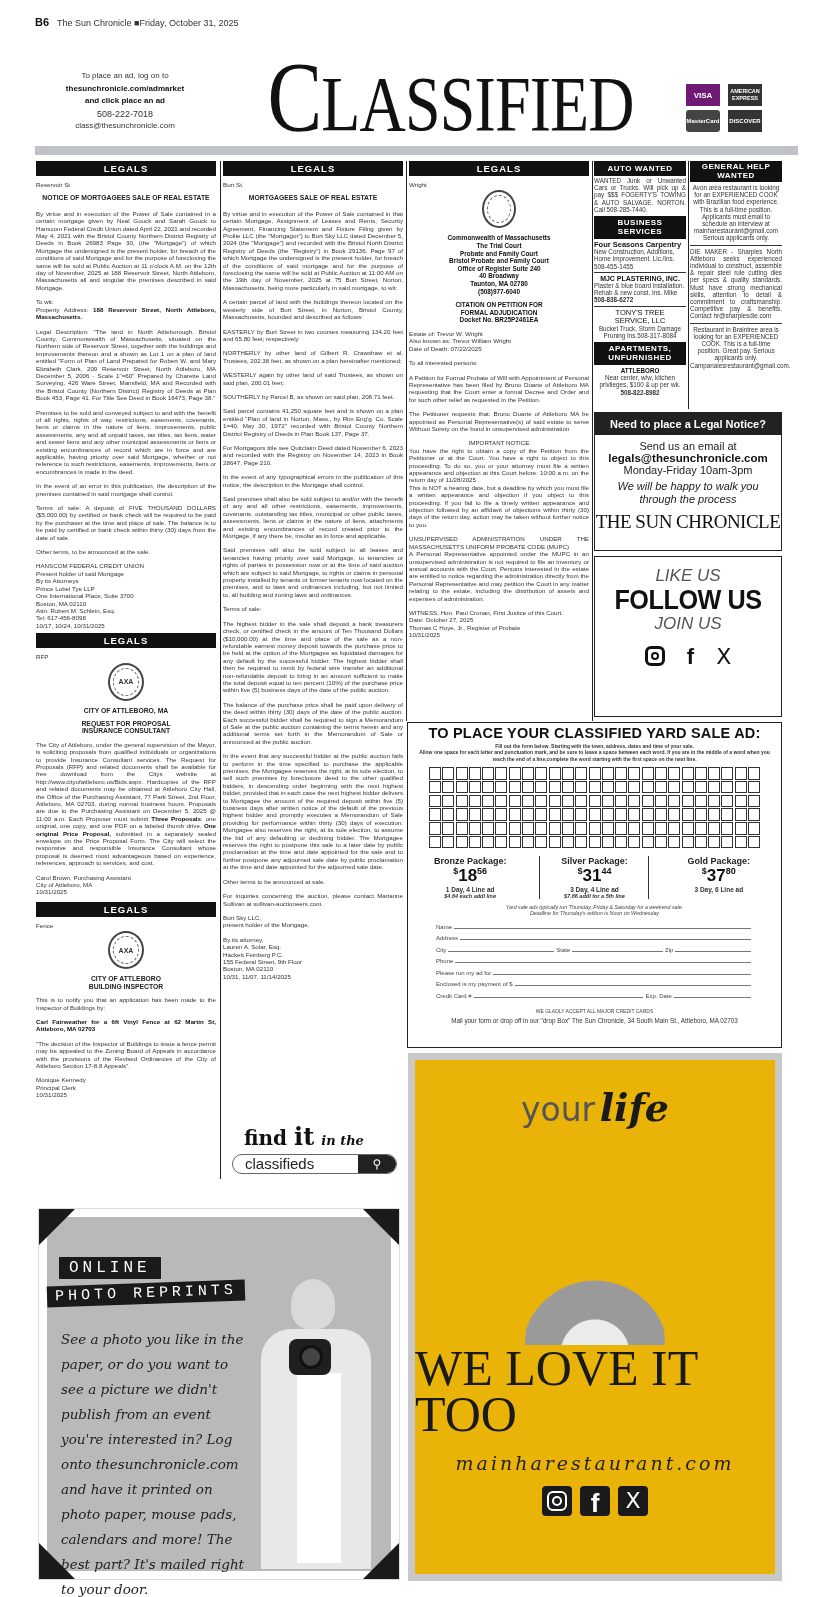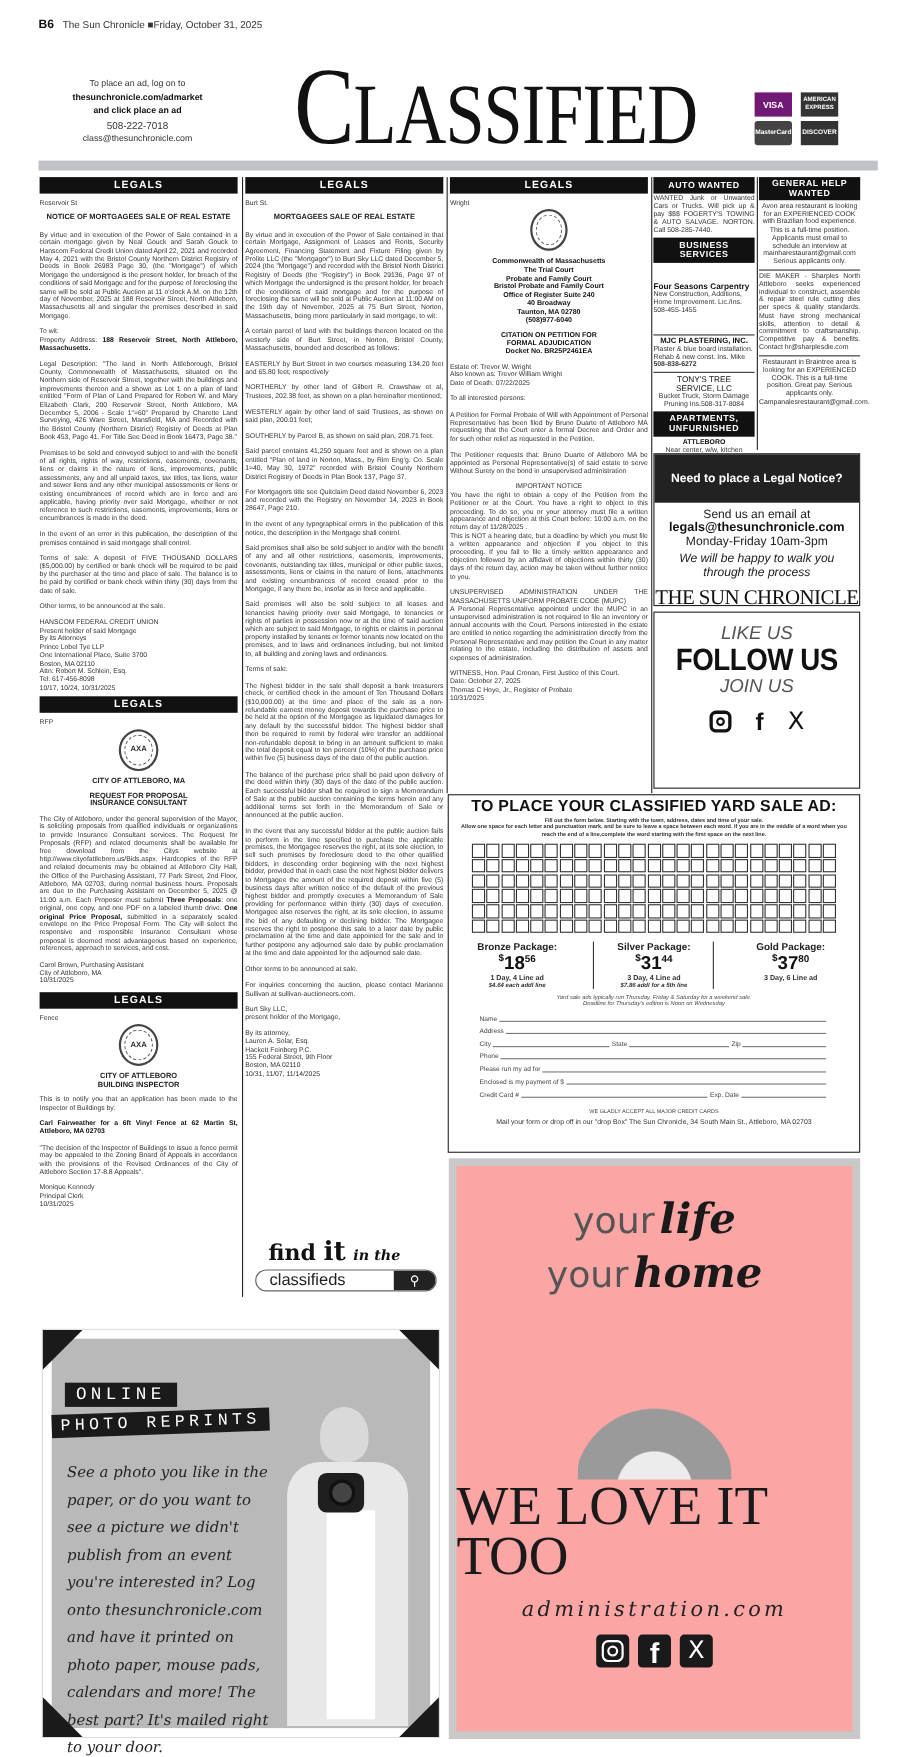--- a/index.html
+++ b/index.html
@@ -19,21 +19,21 @@
 .hdr{background:#111;color:#fff;font-weight:bold;text-align:center;font-size:9.5px;letter-spacing:1px;height:15px;line-height:15px;margin-bottom:5px}
 .ctr{text-align:center}
 .bold{font-weight:bold;color:#111}
 .title{font-weight:bold;text-align:center;font-size:6.8px;color:#222;margin:6px 0 8px}
 .seal{width:36px;height:38px;border-radius:50%;border:2px solid #444;margin:2px auto 6px;display:flex;align-items:center;justify-content:center;font-size:7px;font-weight:bold;color:#333;position:relative}
 .seal::after{content:"";position:absolute;inset:3px;border:1px dashed #666;border-radius:50%}
 .vrule{position:absolute;width:1px;background:#222}
 .small-hdr{background:#111;color:#fff;font-weight:bold;text-align:center;font-size:8px;letter-spacing:0.5px;line-height:8.5px;padding:2px 0}
 .cls{font-size:6.3px;line-height:7.2px;color:#333}
 .boxad{position:absolute;border:1.5px solid #222}
-.legal-notice .bar{background:#222;color:#fff;font-weight:bold;font-size:11px;text-align:center;padding:16px 0}
+.legal-notice .bar{background:#222;color:#fff;font-weight:bold;font-size:11px;text-align:center;padding:5px 0}
 .yard h1{font-family:"Liberation Sans",sans-serif;font-weight:900;font-size:14.5px;text-align:center;letter-spacing:0.2px;color:#111;margin-top:2px}
 .grid{display:grid;grid-template-columns:repeat(25,12px);grid-auto-rows:12.5px;gap:1.3px;justify-content:center;margin-top:5px}
 .grid span{border:1px solid #333;display:block}
 .pkg{display:flex;justify-content:space-around;margin-top:8px}
 .pkg>div{text-align:center;width:110px;font-size:6px}
 .pkg .nm{font-weight:900;font-size:9px;color:#222}
 .pkg .pr{font-weight:900;font-size:17px;color:#111;font-family:"Liberation Sans",sans-serif}
 .pkg .pr sup{font-size:9px}
 .pkg .pr small{font-size:9px;vertical-align:top}
 .pkg .d{font-size:6.5px;font-weight:bold;color:#333}
@@ -199,21 +199,21 @@
     <div>10/31/2025</div>
   </div>
 </div>
 
 <div class="vrule" style="left:592px;top:161px;height:560px"></div>
 
 <div class="abs cls" style="left:594px;top:161px;width:92px">
   <div class="small-hdr" style="line-height:11px">AUTO WANTED</div>
   <div style="margin:1px 0 3px;text-align:justify">WANTED Junk or Unwanted Cars or Trucks. Will pick up &amp; pay $$$ FOGERTY'S TOWING &amp; AUTO SALVAGE. NORTON. Call 508-285-7440.</div>
   <div class="small-hdr" style="padding:3px 12px">BUSINESS SERVICES</div>
-  <div style="padding:18px 0">
+  <div style="padding:2px 0">
     <div style="font-weight:bold;font-size:7.5px;color:#111">Four Seasons Carpentry</div>
     <div>New Construction, Additions, Home Improvement. Lic./Ins. 508-455-1455</div>
   </div>
   <div style="border-top:1px solid #333;padding:2px 0">
     <div class="ctr" style="font-weight:bold;font-size:7px;color:#111">MJC PLASTERING, INC.</div>
     <div><span>Plaster &amp; blue board installation. Rehab &amp; new const. Ins. Mike</span> <b>508-838-6272</b></div>
   </div>
   <div class="ctr" style="border-top:1px solid #333;padding:2px 0 3px">
     <div style="font-weight:normal;font-size:7.5px;color:#111;line-height:8px;padding:0 10px">TONY'S TREE SERVICE, LLC</div>
     <div>Bucket Truck, Storm Damage Pruning Ins.508-317-8084</div>
@@ -484,33 +484,32 @@
   <div style="position:absolute;left:212px;top:70px;width:128px;height:290px">
     <div style="position:absolute;left:40px;top:0;width:44px;height:50px;border-radius:50% 50% 40% 40%;background:#d9d9d9"></div>
     <div style="position:absolute;left:10px;top:50px;width:110px;height:240px;background:#e8e8e8;border-radius:30px 30px 0 0"></div>
     <div style="position:absolute;left:46px;top:94px;width:44px;height:190px;background:#fff"></div>
     <div style="position:absolute;left:38px;top:60px;width:42px;height:36px;border-radius:8px;background:#1f1f1f"></div>
     <div style="position:absolute;left:48px;top:66px;width:24px;height:24px;border-radius:50%;background:#444;border:3px solid #111"></div>
   </div>
 </div>
 
 <div class="abs" style="left:408px;top:1053px;width:374px;height:528px;background:#c9c9c9;padding:7px">
-  <div style="width:100%;height:100%;background:#fca5a5;position:relative">
+  <div style="width:100%;height:100%;background:#eab308;position:relative">
     <div style="position:absolute;left:0;right:0;top:28px;text-align:center;line-height:40px">
       <div><span style="font-family:'DejaVu Sans',sans-serif;font-size:33px;color:#555">your</span> <i style="font-family:'DejaVu Serif',serif;font-weight:bold;font-size:38px;color:#1a1a1a">life</i></div>
-      <div><span style="font-family:'DejaVu Sans',sans-serif;font-size:33px;color:#555">your</span> <i style="font-family:'DejaVu Serif',serif;font-weight:bold;font-size:38px;color:#1a1a1a">home</i></div>
     </div>
     <div style="position:absolute;left:110px;top:195px;width:140px;height:90px;overflow:hidden">
       <div style="position:absolute;left:0;top:0;width:140px;height:180px;border-radius:50%;background:radial-gradient(circle at 50% 55%, #ececec 0 28%, #9a9a9a 29% 60%, transparent 61%)"></div>
     </div>
     <div style="position:absolute;left:0;right:0;top:285px;text-align:left;font-family:'Liberation Serif',serif;font-size:50px;line-height:46px;color:#1a1a1a">
       <div>WE LOVE IT</div>
       <div>TOO</div>
     </div>
-    <div style="position:absolute;left:0;right:0;top:392px;text-align:center;font-family:'DejaVu Serif',serif;font-style:italic;font-size:19px;letter-spacing:3px;color:#222">administration.com</div>
+    <div style="position:absolute;left:0;right:0;top:392px;text-align:center;font-family:'DejaVu Serif',serif;font-style:italic;font-size:19px;letter-spacing:3px;color:#222">mainharestaurant.com</div>
     <div style="position:absolute;left:0;right:0;top:426px;display:flex;justify-content:center;gap:8px">
       <span style="width:30px;height:30px;background:#1a1a1a;border-radius:4px;position:relative">
           <span style="position:absolute;left:5px;top:5px;width:20px;height:20px;border:2.5px solid #fff;border-radius:6px"></span>
           <span style="position:absolute;left:10px;top:10px;width:10px;height:10px;border:2.5px solid #fff;border-radius:50%"></span>
         </span>
       <span style="width:30px;height:30px;background:#1a1a1a;border-radius:4px;color:#fff;font-weight:bold;font-size:26px;text-align:center;line-height:34px;font-family:'Liberation Sans',sans-serif">f</span>
       <span style="width:30px;height:30px;background:#1a1a1a;border-radius:4px;color:#fff;font-size:22px;text-align:center;line-height:30px;font-family:'DejaVu Sans',sans-serif">X</span>
     </div>
   </div>
 </div>

